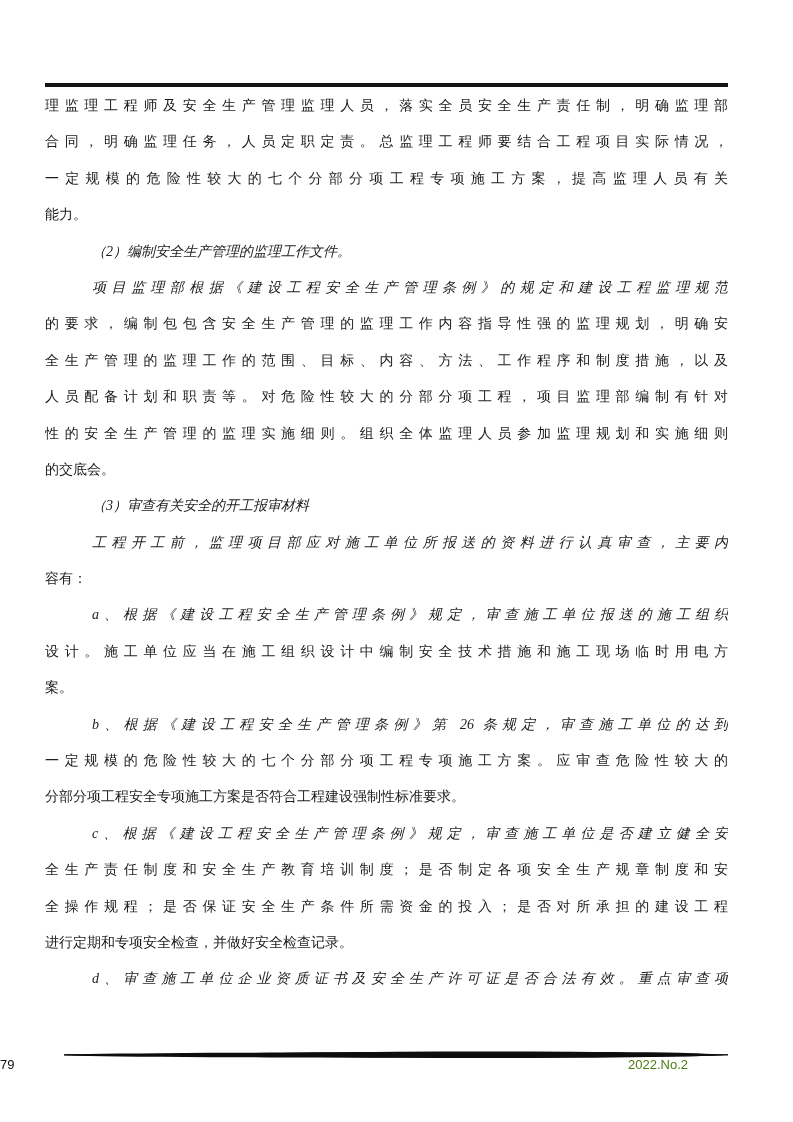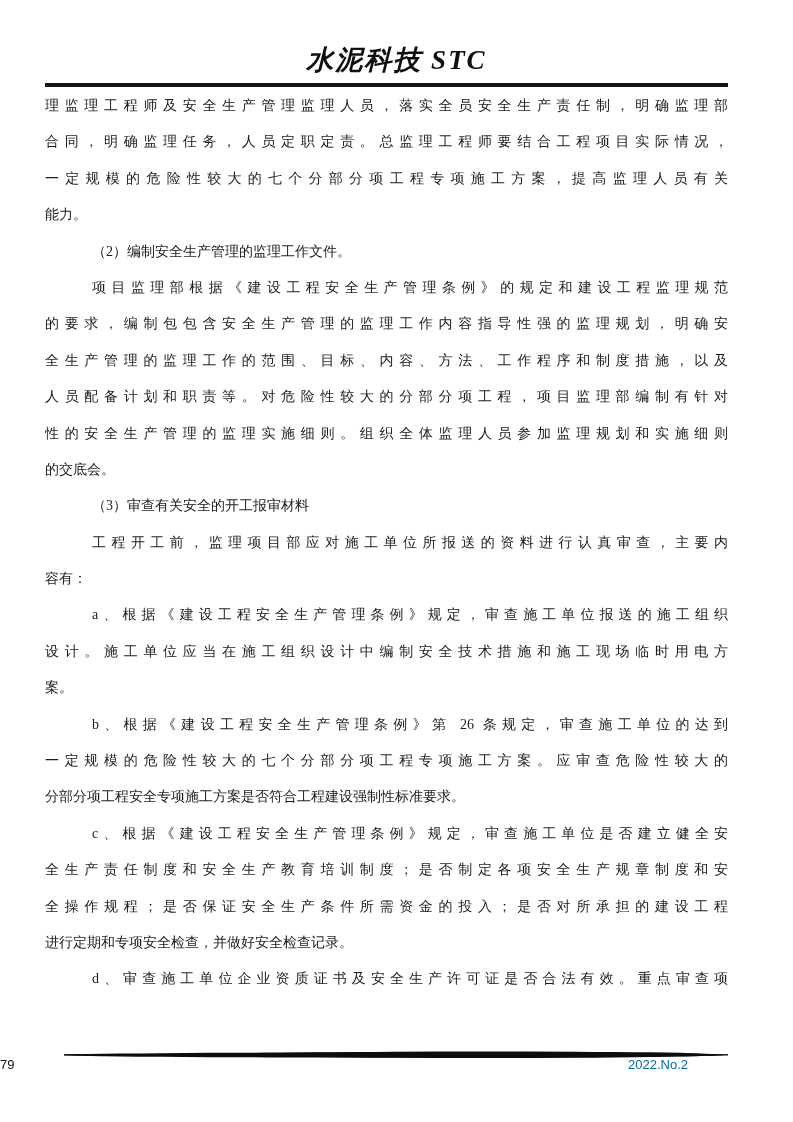--- a/index.html
+++ b/index.html
@@ -58,20 +58,21 @@
     overflow: hidden;
     text-align: justify;
     text-align-last: justify;
   }
   .line.end {
     text-align: right;
     text-align-last: left;
   }
   .line.indent {
     text-indent: 47px;
+    font-style: italic;
   }
   
   .footer-rule-wrap {
     position: absolute;
     top: 1046px;
     left: 64px;
     width: 664px;
     height: 10px;
   }
   .footer-page {
@@ -83,29 +84,28 @@
     font-family: "Liberation Sans", "DejaVu Sans", sans-serif;
     font-size: 13px;
     color: #111111;
   }
   .footer-issue {
     position: absolute;
     top: 1057px;
     right: 105px;
     font-family: "Liberation Sans", "DejaVu Sans", sans-serif;
     font-size: 13px;
-    color: #0369a1;
+    color: #4d7c0f;
   }
 </style>
 </head>
 <body>
 
 <div class="page">
 
-  <div class="header-title">水泥科技 STC</div>
 
   <div class="header-rule"></div>
 
   <div class="body-text">
       <div>
         <div class="line">理监理工程师及安全生产管理监理人员，落实全员安全生产责任制，明确监理部</div>
         <div class="line">合同，明确监理任务，人员定职定责。总监理工程师要结合工程项目实际情况，</div>
         <div class="line">一定规模的危险性较大的七个分部分项工程专项施工方案，提高监理人员有关</div>
         <div class="line end">能力。</div>
       </div>

